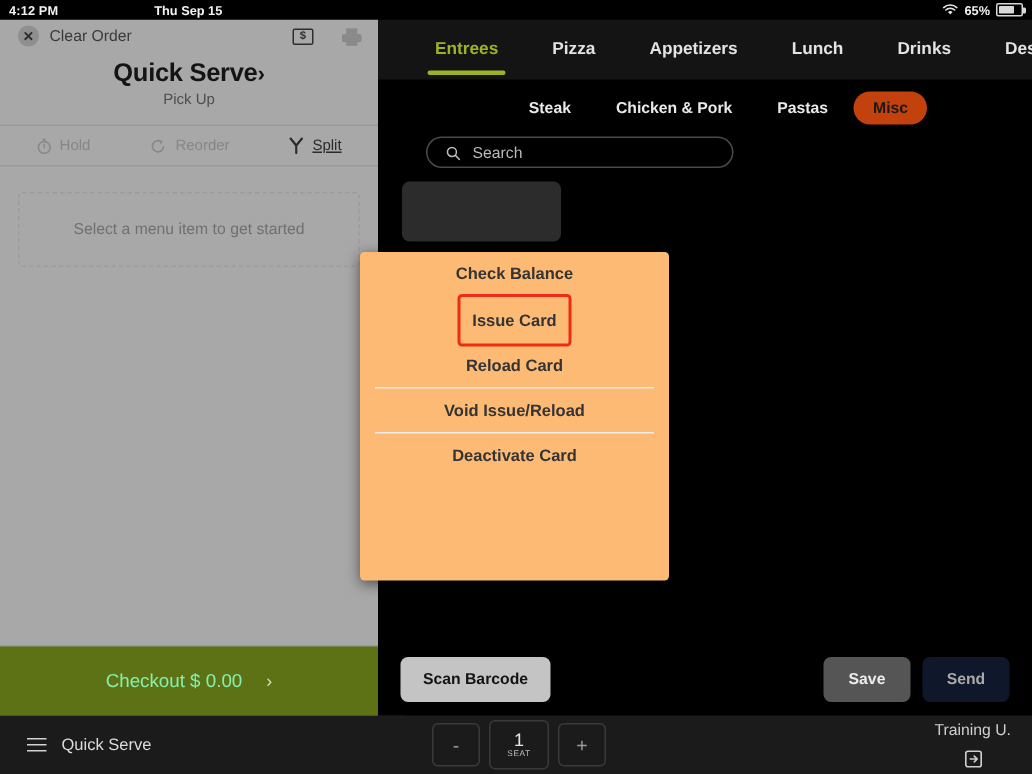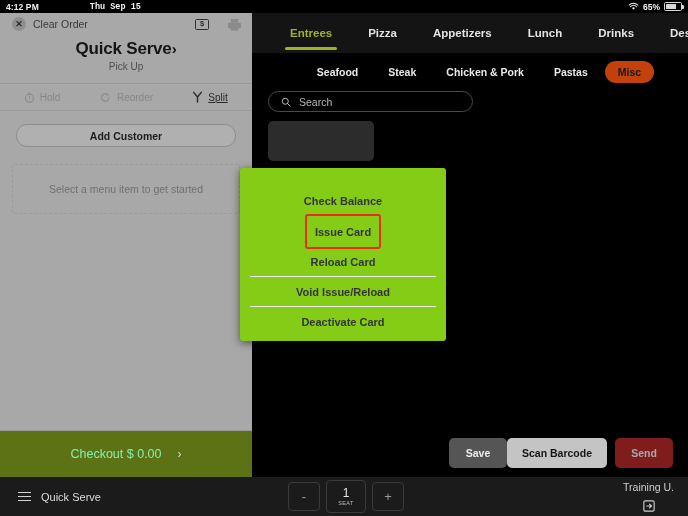--- a/index.html
+++ b/index.html
@@ -24,21 +24,21 @@
     position: absolute; top: 0; left: 0;
     width: 688px; height: 13px;
     background: #000;
     color: #f2f2f2;
     font-size: 8.5px;
     display: flex; align-items: center;
     z-index: 60;
     gap: 41px;
   }
   .sb-time { margin-left: 6px; font-weight: bold; letter-spacing: .1px;}
-  .sb-date { margin-left: 10px; font-weight: bold; font-family: Liberation Mono, monospace; }
+  .sb-date { margin-left: 23px; font-weight: bold; }
   .sb-right {
     margin-left: auto; margin-right: 6px;
     display: flex; align-items: center; gap: 4px;
   }
   .sb-pct { font-weight: bold; font-size: 8.5px; }
   .wifi-ico { width: 11px; height: 9px; display: block; }
   .batt {
     width: 18px; height: 8.5px;
     border: 1px solid #d8d8d8; border-radius: 1.5px;
     position: relative; box-sizing: border-box;
@@ -192,21 +192,21 @@
     gap: 4px;
     padding-left: 18px;
   }
   .subtab {
     padding: 5px 13px;
     border-radius: 12px;
     color: #e9e9e9; font-size: 10.5px; font-weight: bold;
   }
   .subtab.active { background: #c2410c; color: #1a1a1a; }
 
-  .searchwrap { padding: 0 0 0 16px; }
+  .searchwrap { padding: 0 0 0 32px; }
   .searchbox {
     width: 205px; height: 21px;
     border: 1px solid #4a4a4a;
     border-radius: 11px;
     display: flex; align-items: center;
     gap: 8px; padding: 0 12px;
     box-sizing: border-box;
   }
   .searchbox .ph { color: #b9b9b9; font-size: 10.5px; }
   .search-ico { width: 10px; height: 10px; display: block; }
@@ -237,21 +237,21 @@
     width: 100px; height: 30px;
     background: #c4c4c4; color: #141414;
   }
   .btn-save {
     width: 58px; height: 30px;
     background: #555555; color: #ededed;
     margin-left: auto;
   }
   .btn-send {
     width: 58px; height: 30px;
-    background: #7f1d1d; color: #a9a9a9;
+    background: #0f172a; color: #a9a9a9;
     margin-left: 8px;
   }
 
   .rp-bottom {
     position: absolute; left: 0; bottom: 0;
     width: 436px; height: 39px;
     background: #1b1b1b;
     display: flex; align-items: center;
     padding: 0 14px;
     box-sizing: border-box;
@@ -276,26 +276,26 @@
     margin-left: auto;
     display: flex; align-items: center; gap: 7px;
     color: #cfcfcf; font-size: 10.5px; flex-direction: column;
   }
   .exit-ico { width: 12px; height: 12px; display: block; }
 
   
   .modal {
     position: absolute;
     left: 240px; top: 168px;
-    width: 206px; height: 173px;
-    background: #84cc16;
+    width: 206px; height: 219px;
+    background: #fdba74;
     border-radius: 3px;
     z-index: 40;
     box-shadow: 0 2px 9px rgba(0,0,0,.55);
-    padding-top: 18px;
+    padding-top: 0;
     box-sizing: border-box;
   }
   .modal-item {
     height: 30px;
     display: flex; align-items: center; justify-content: center;
     font-size: 11px; font-weight: bold; color: #343434;
     position: relative;
   }
   .modal-item.sep::after {
     content: ""; position: absolute;
@@ -374,23 +374,20 @@
         <span>Reorder</span>
       </div>
       <div class="lp-action enabled">
         <svg width="11" height="12" viewBox="0 0 13 14">
             <path d="M6.5 13V7L2 1.5M6.5 7L11 1.5" stroke="#2b2b2b" stroke-width="1.7" fill="none" stroke-linecap="round"></path>
           </svg>
         <span>Split</span>
       </div>
     </div>
 
-    <div class="add-customer">
-      <span>Add Customer</span>
-    </div>
 
     <div class="empty-order">
       <span>Select a menu item to get started</span>
     </div>
 
     <div class="checkout-bar">
       <span class="label">Checkout $ 0.00</span>
       <span class="chev">›</span>
     </div>
 
@@ -421,21 +418,20 @@
         </div>
       <div class="tab">
           <span>Drinks</span>
         </div>
       <div class="tab">
           <span>Desserts</span>
         </div>
     </div>
 
     <div class="subtabs">
-      <div class="subtab"><span>Seafood</span></div>
       <div class="subtab"><span>Steak</span></div>
       <div class="subtab"><span>Chicken &amp; Pork</span></div>
       <div class="subtab"><span>Pastas</span></div>
       <div class="subtab active"><span>Misc</span></div>
     </div>
 
     <div class="searchwrap">
       <div class="searchbox">
         <span>
           <svg class="search-ico" viewBox="0 0 14 14">
@@ -445,25 +441,25 @@
         </span>
         <span class="ph">Search</span>
       </div>
     </div>
 
     <div class="tilearea">
       <div class="tile"></div>
     </div>
 
     <div class="rp-actions">
+      <div class="btn btn-scan">
+          <span>Scan Barcode</span>
+        </div>
       <div class="btn btn-save">
           <span>Save</span>
-        </div>
-      <div class="btn btn-scan">
-          <span>Scan Barcode</span>
         </div>
       <div class="btn btn-send">
           <span>Send</span>
         </div>
     </div>
 
     <div class="rp-bottom">
       <div class="stepper">
         <div class="step-btn">
             <span>-</span>

